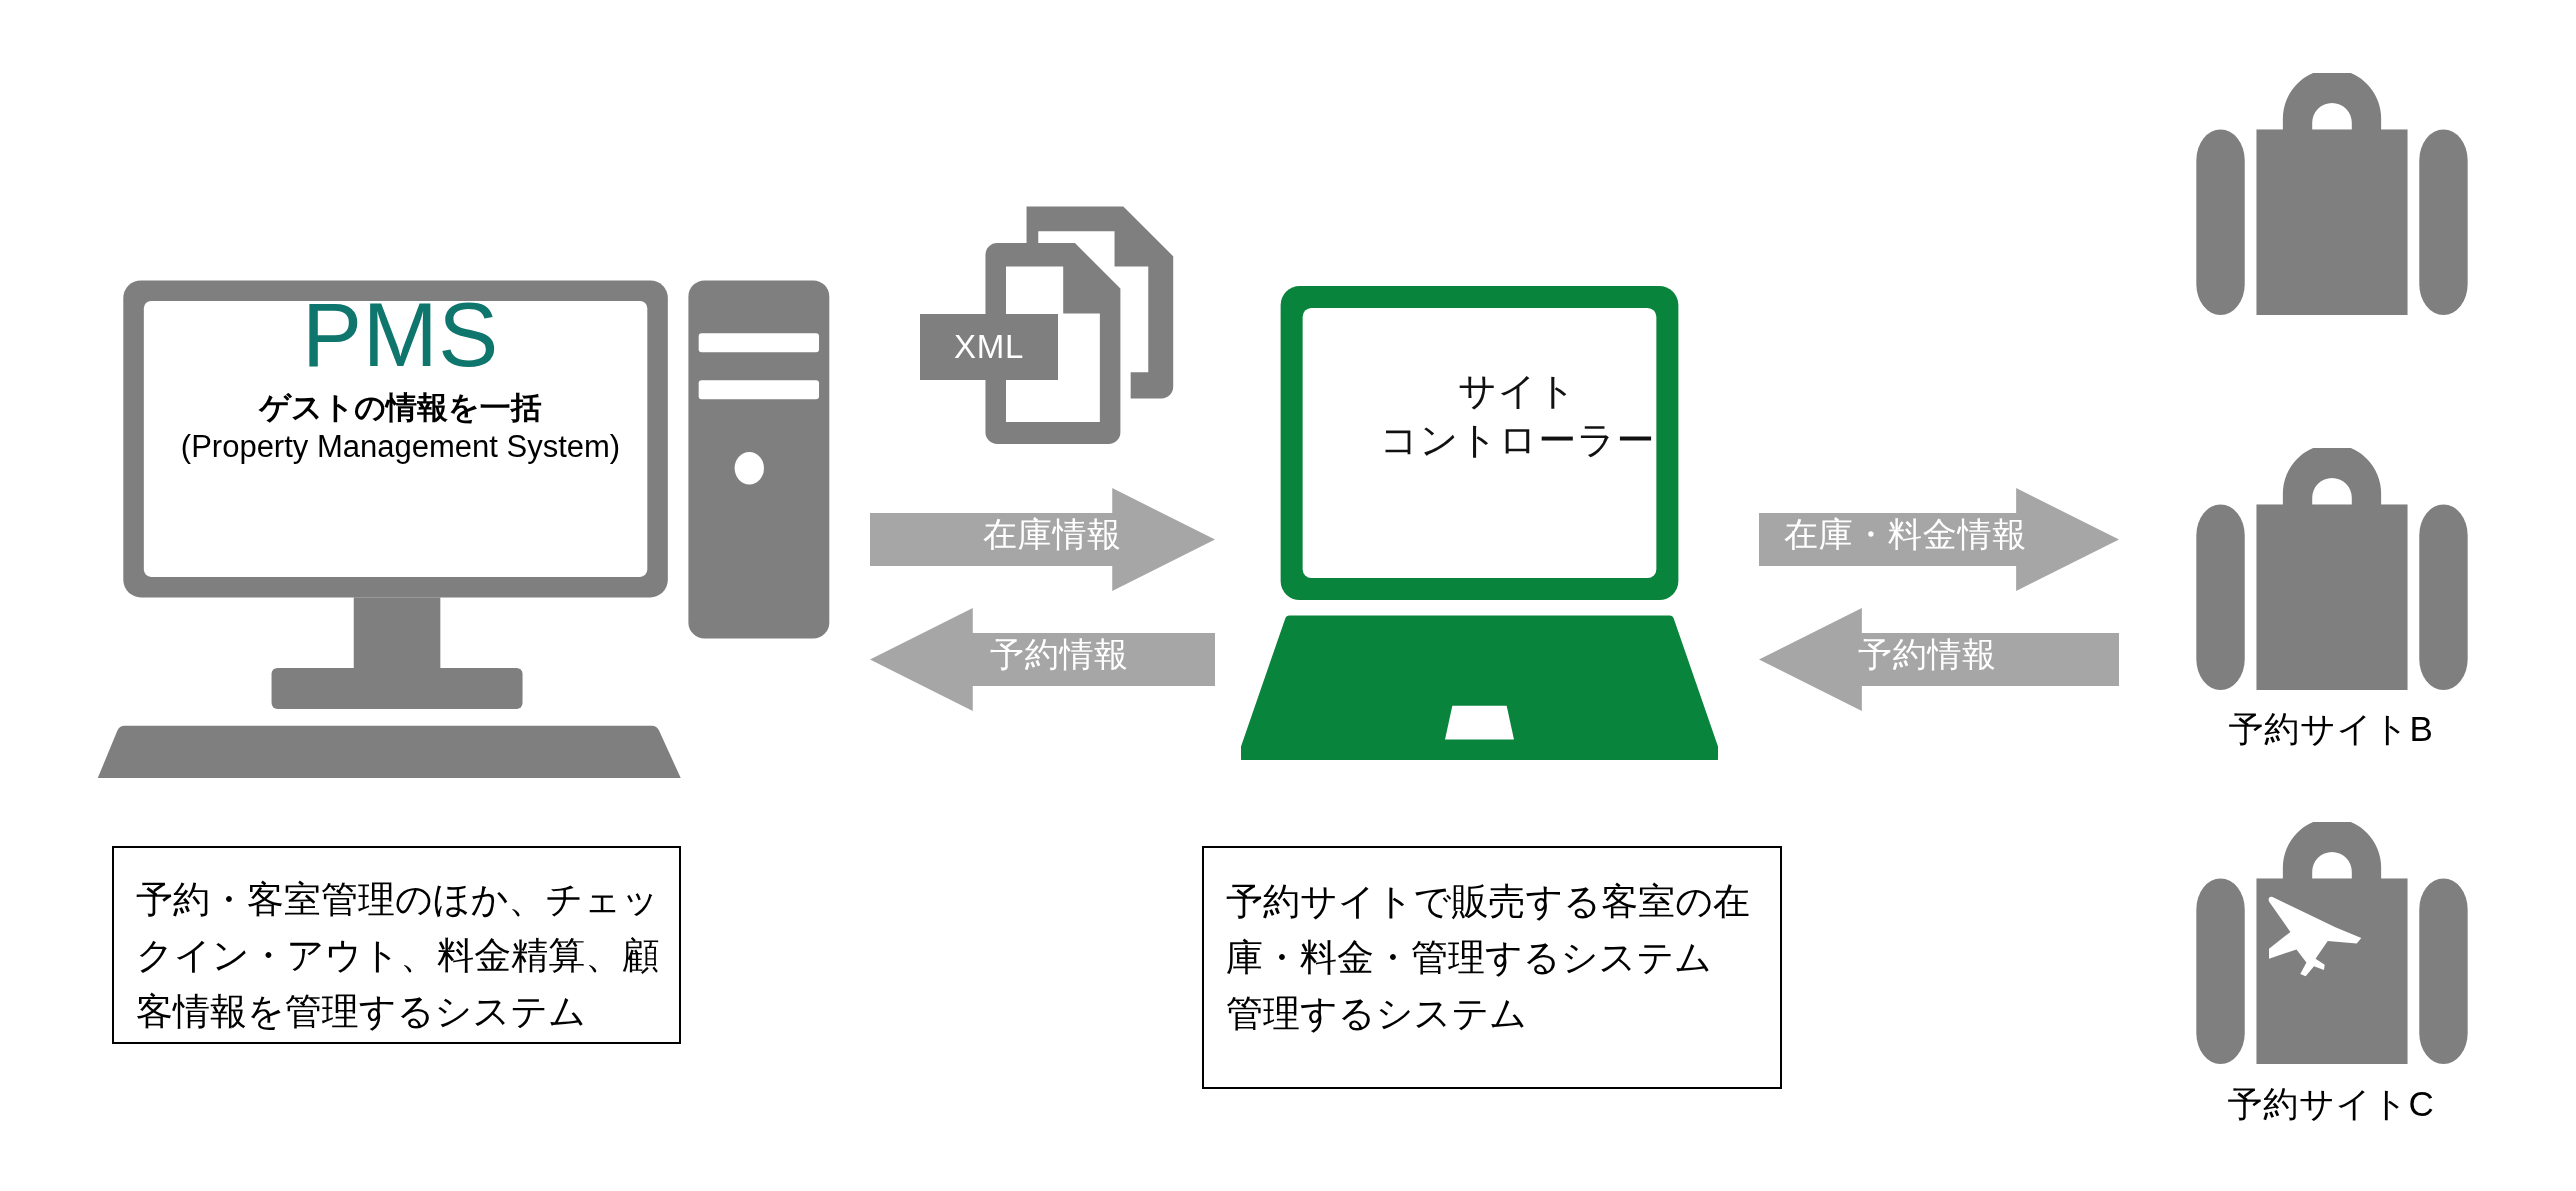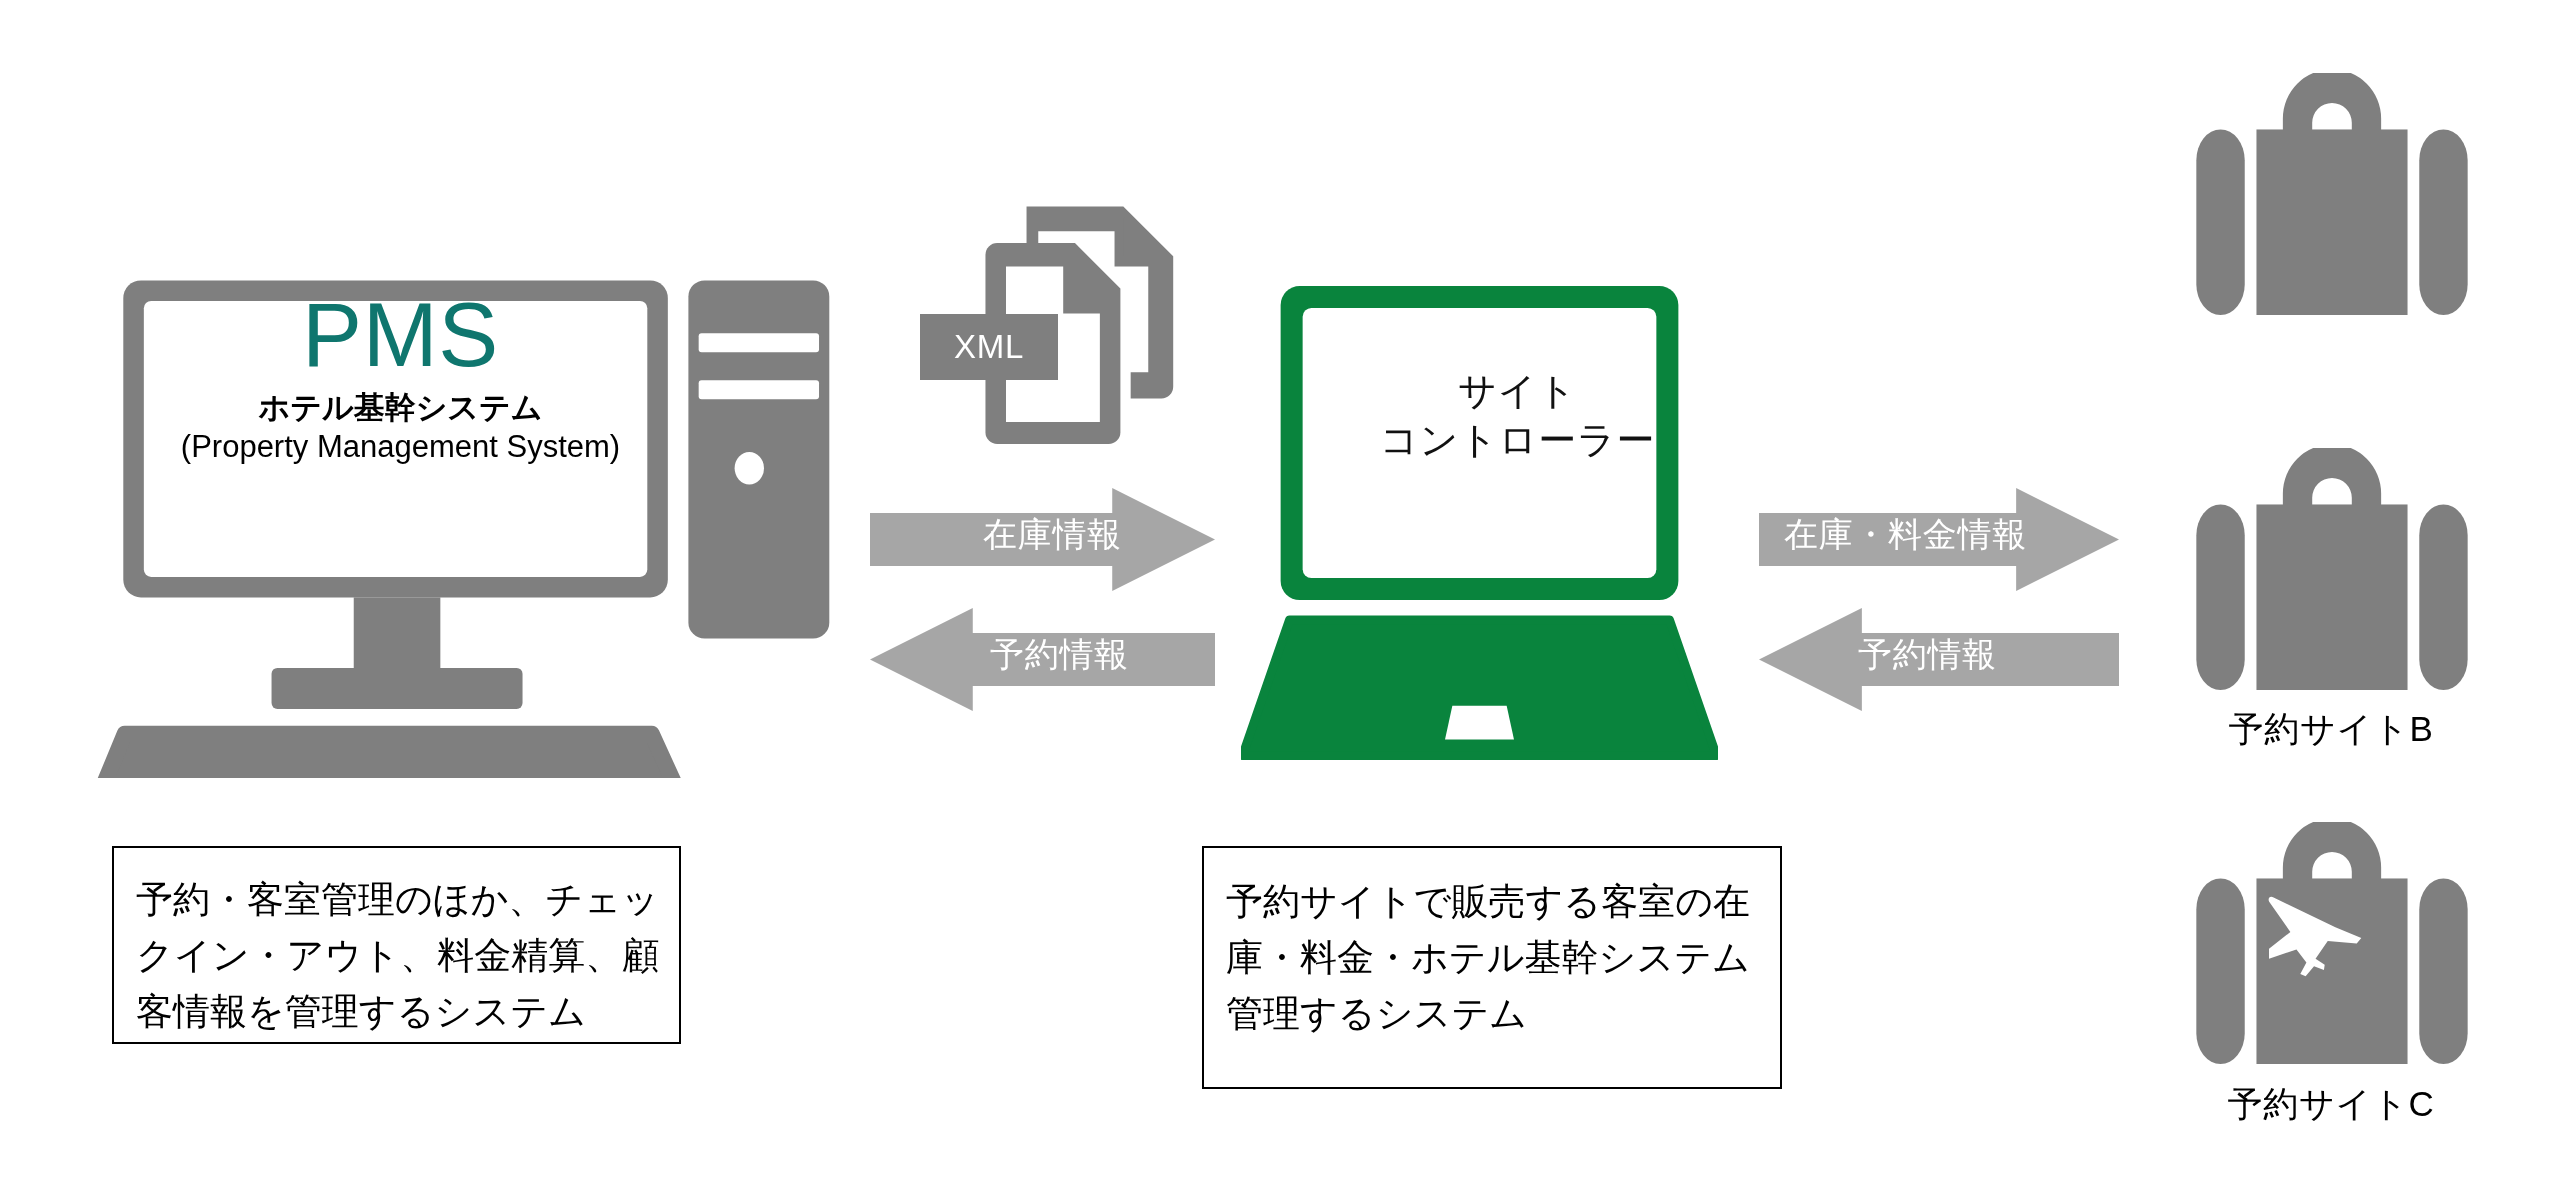--- a/index.html
+++ b/index.html
@@ -147,21 +147,21 @@
     <path d="M 170 1000 L 888 1000 L 952 1140 L 112 1140 Z" fill="#7f7f7f" stroke="#7f7f7f" stroke-width="22" stroke-linejoin="round"></path>
 
     <rect x="938" y="382" width="192" height="488" rx="22" ry="22" fill="#7f7f7f"></rect>
     <rect x="952" y="454" width="164" height="26" rx="4" ry="4" fill="#ffffff"></rect>
     <rect x="952" y="518" width="164" height="26" rx="4" ry="4" fill="#ffffff"></rect>
     <ellipse cx="1021" cy="638" rx="20" ry="22" fill="#ffffff"></ellipse>
   </svg>
 
   <div class="screen-text-wrap">
     <div class="pms-title">PMS</div>
-    <div class="pms-sub-jp">ホテル基幹システム</div>
+    <div class="pms-sub-jp">ゲストの情報を一括</div>
     <div class="pms-sub-en">(Property Management System)</div>
   </div>
 
   <svg class="abs" style="left:903px; top:180px;" viewBox="0 0 430 390" width="316" height="286" xmlns="http://www.w3.org/2000/svg">
 
     <path d="M 168 36
              L 300 36
              L 368 104
              L 368 282
              A 16 16 0 0 1 352 298
@@ -271,18 +271,18 @@
   <div class="site-label" id="site-label-c">予約サイトC</div>
 
   <div class="desc-box" id="desc-box-left">
     <div class="desc-text">予約・客室管理のほか、チェッ</div>
     <div class="desc-text">クイン・アウト、料金精算、顧</div>
     <div class="desc-text">客情報を管理するシステム</div>
   </div>
 
   <div class="desc-box" id="desc-box-center">
     <div class="desc-text">予約サイトで販売する客室の在</div>
-    <div class="desc-text">庫・料金・ホテル基幹システム</div>
+    <div class="desc-text">庫・料金・管理するシステム</div>
     <div class="desc-text">管理するシステム</div>
   </div>
 
 </div>
 
 
 </body></html>

